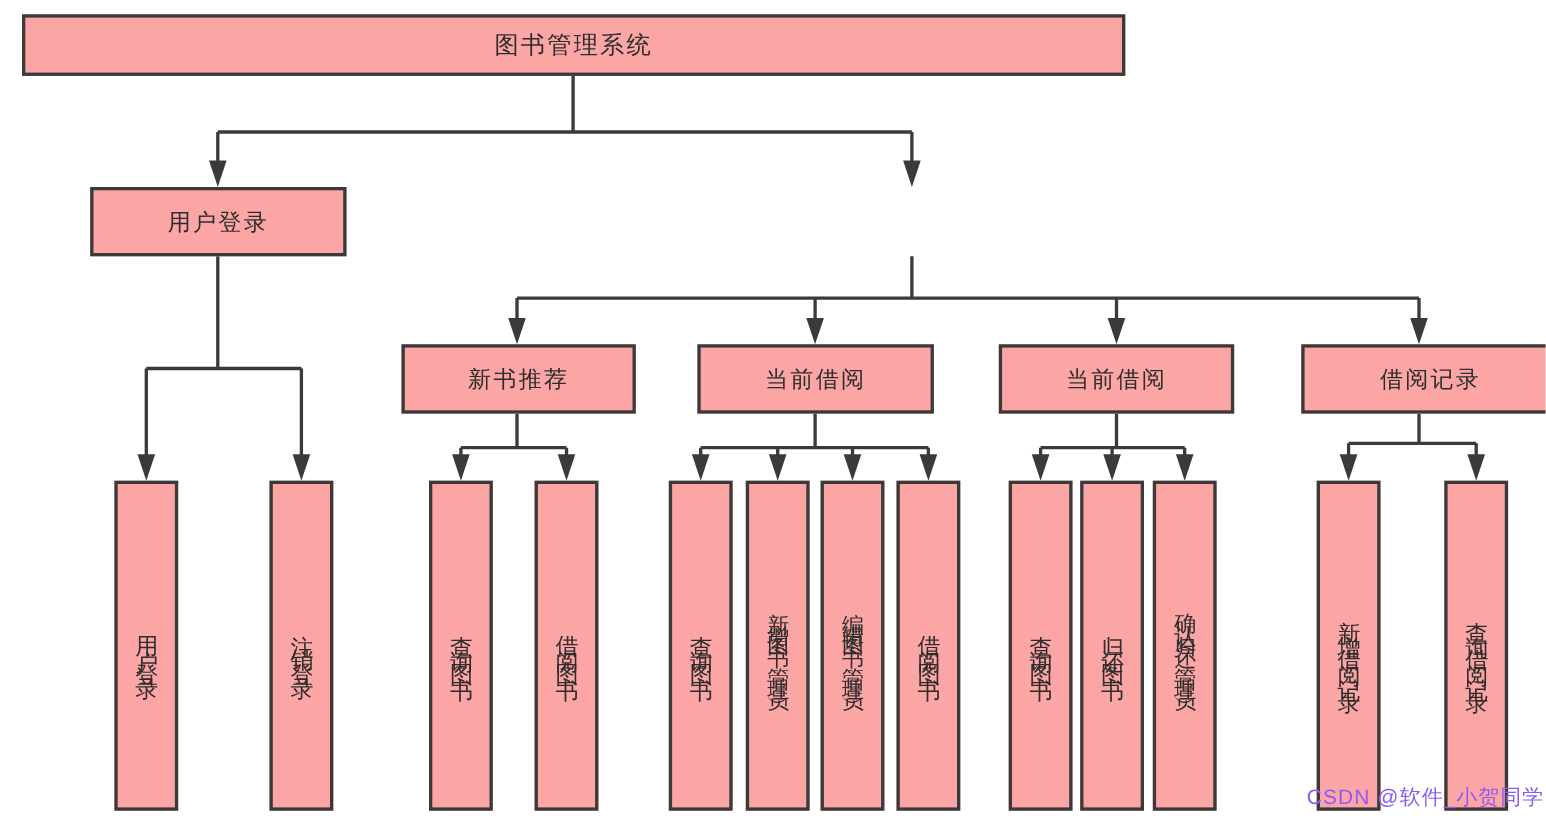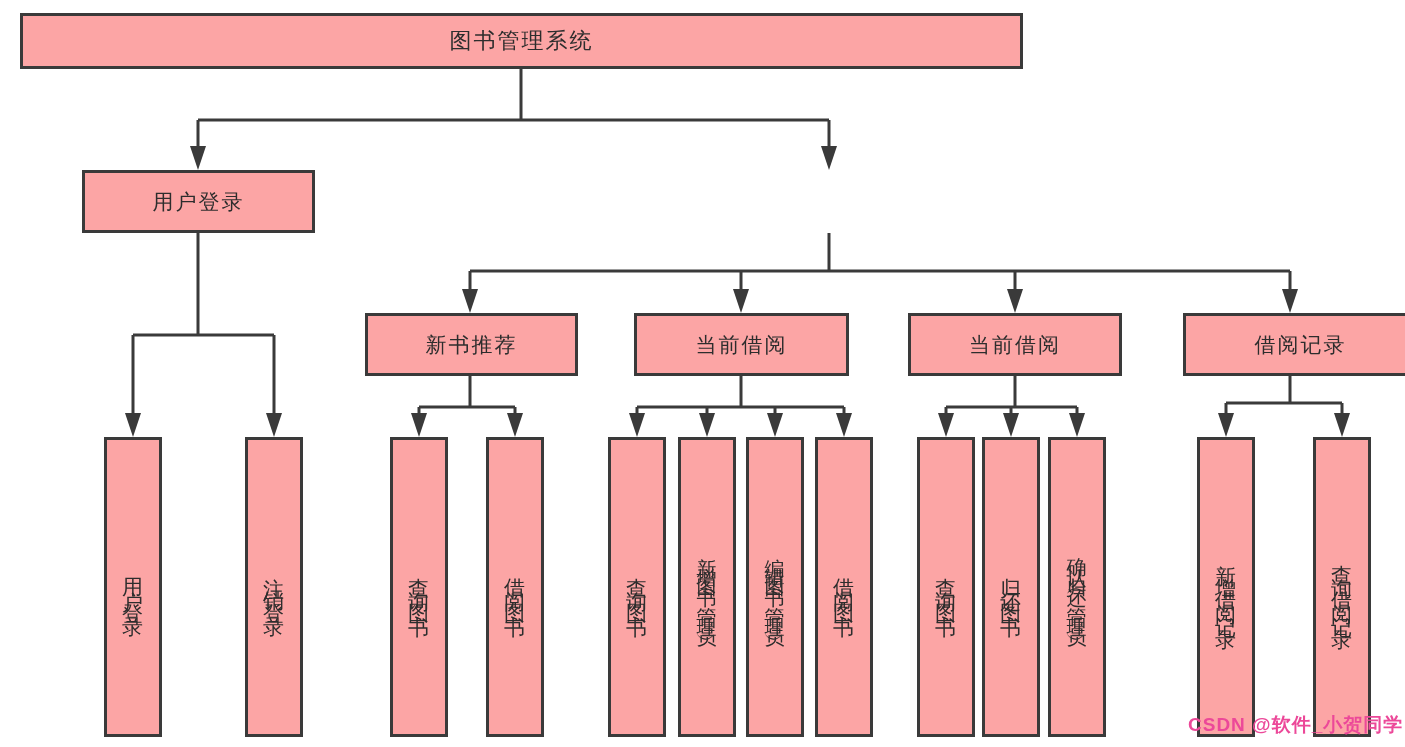--- a/index.html
+++ b/index.html
@@ -30,21 +30,21 @@
   .n-l3c{left:908px; top:313px;width:214px;height:63px;}
   .n-l3d{left:1183px;top:313px;width:235px;height:63px;}
   .leaf{top:437px;width:58px;height:300px;}
   .lf-login0{left:104px;} .lf-login1{left:245px;}
   .lf-rec0{left:390px;}   .lf-rec1{left:486px;}
   .lf-bor0{left:608px;}   .lf-bor1{left:678px;} .lf-bor2{left:746px;} .lf-bor3{left:815px;}
   .lf-cur0{left:917px;}   .lf-cur1{left:982px;} .lf-cur2{left:1048px;}
   .lf-rcd0{left:1197px;}  .lf-rcd1{left:1313px;}
   .watermark{
     position:absolute;left:1188px;top:712px;width:215px;
-    color:#ec4899;font-size:19px;letter-spacing:1px;white-space:nowrap;font-weight:bold;
+    color:#8b5cf6;font-size:19px;letter-spacing:1px;white-space:nowrap;
   }
 </style>
 </head>
 <body>
 
 <div id="stage">
 
   <svg class="wires" width="1405" height="747" viewBox="0 0 1405 747">
     <g stroke="#3a3a3a" stroke-width="3" fill="none">
 

